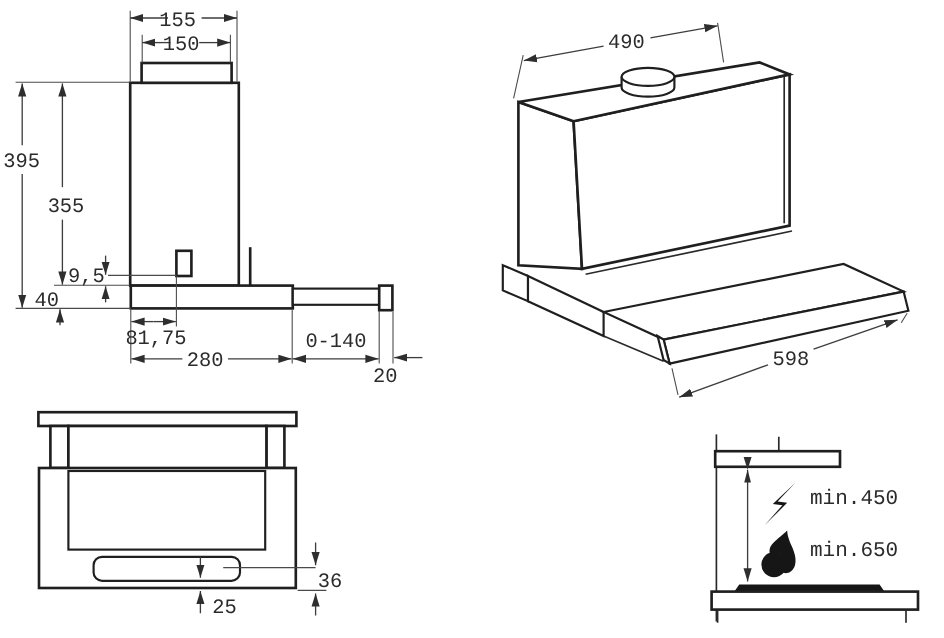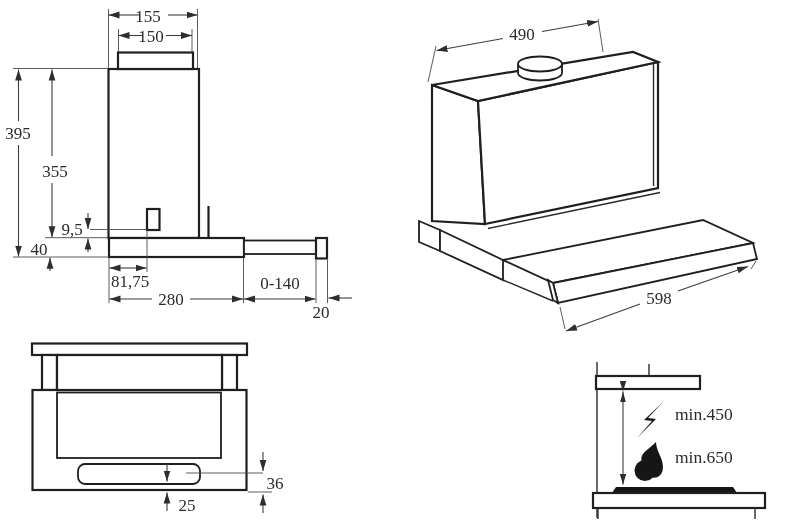--- a/index.html
+++ b/index.html
@@ -1,17 +1,17 @@
 <!DOCTYPE html>
 <html><head>
 <meta charset="utf-8">
 <style>
   html,body{margin:0;padding:0;background:#ffffff;}
   .stage{position:relative;width:787px;height:532px;background:#ffffff;overflow:hidden;
-         font-family:Liberation Serif, serif;}
+         font-family:Liberation Mono, monospace;}
   svg{display:block;}
   .obj{fill:#ffffff;stroke:#1f1f1f;stroke-width:2.2;stroke-linejoin:miter;}
   .obj-thin{fill:#ffffff;stroke:#1f1f1f;stroke-width:1.8;}
   .oline{fill:none;stroke:#1f1f1f;stroke-width:2.2;}
   .oline-thin{fill:none;stroke:#2a2a2a;stroke-width:1.4;}
   .dim{fill:none;stroke:#3d3d3d;stroke-width:1.1;}
   .ext{fill:none;stroke:#4a4a4a;stroke-width:0.9;}
   .dimtext{fill:#2b2b2b;font-size:17px;font-weight:400;}
   .solid{fill:#161616;stroke:none;}
 </style>

